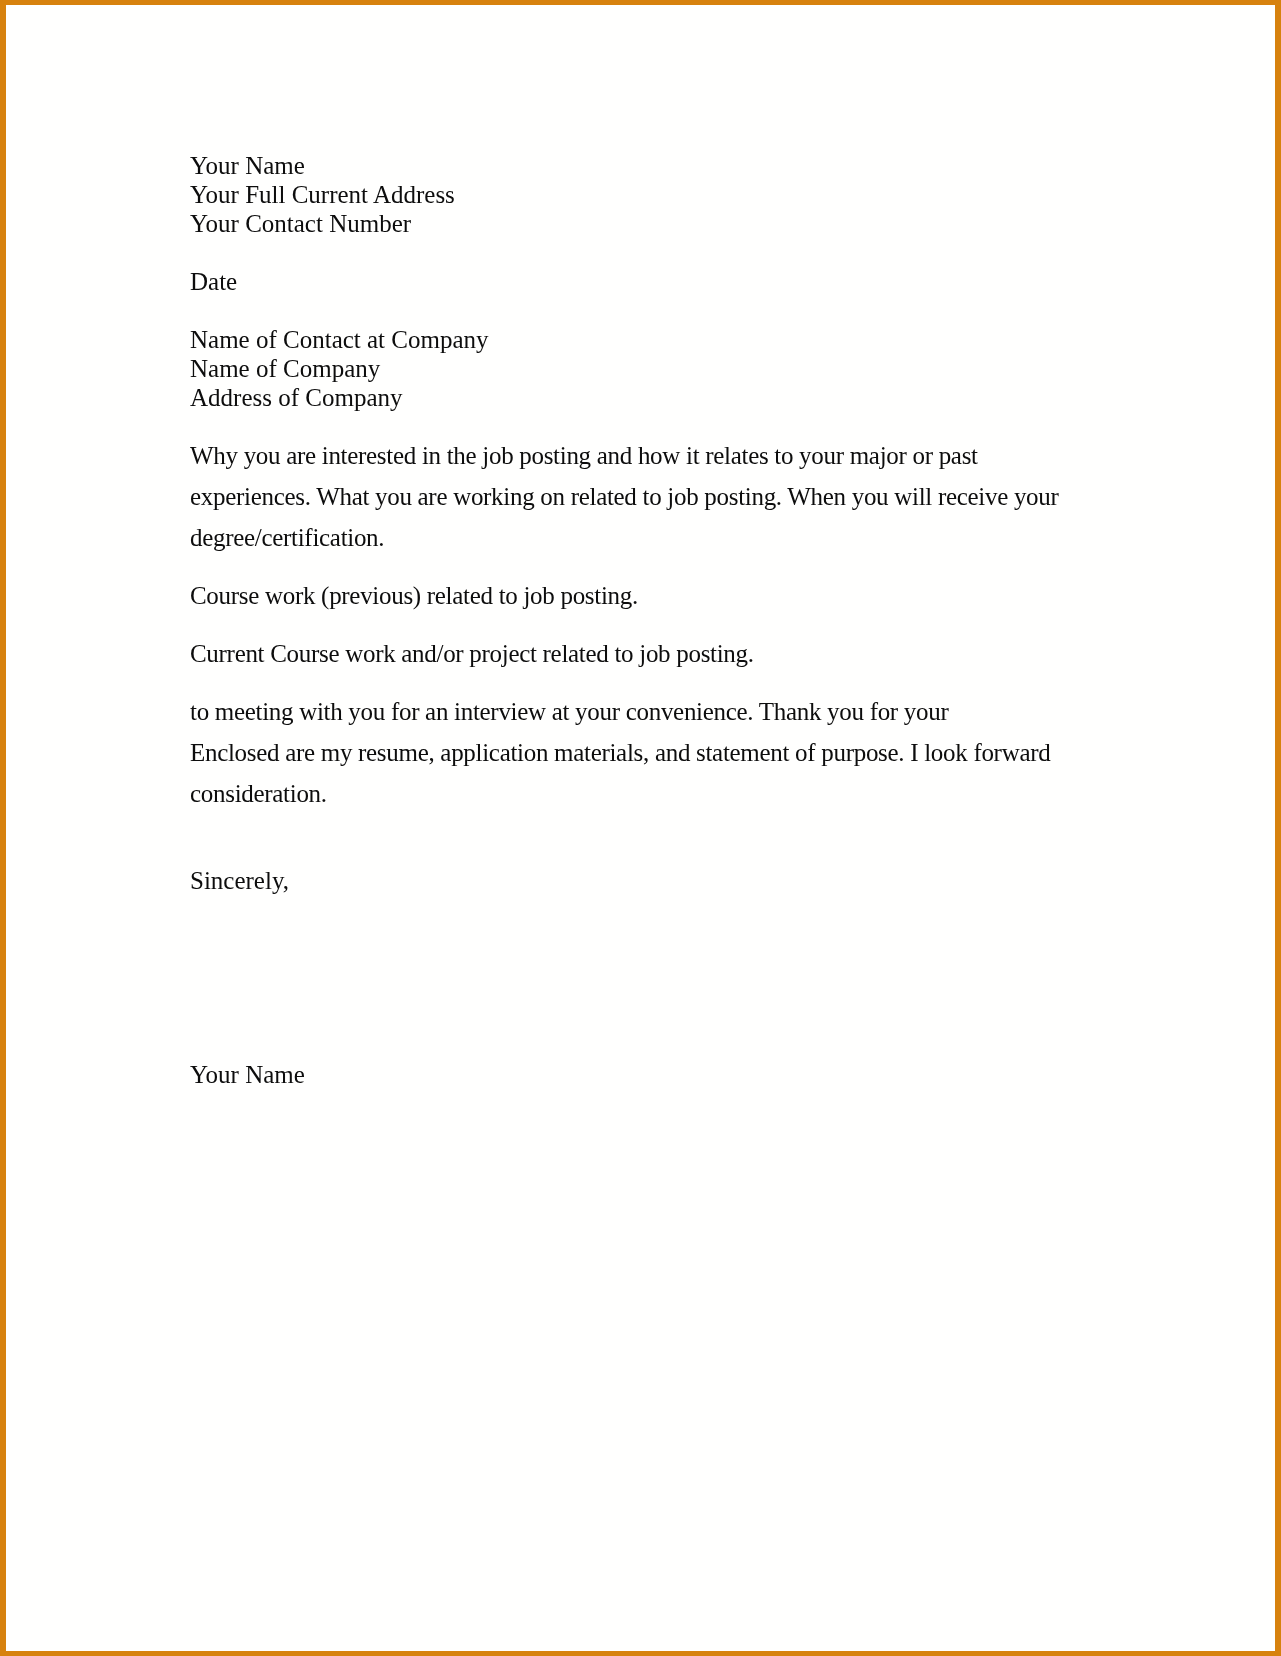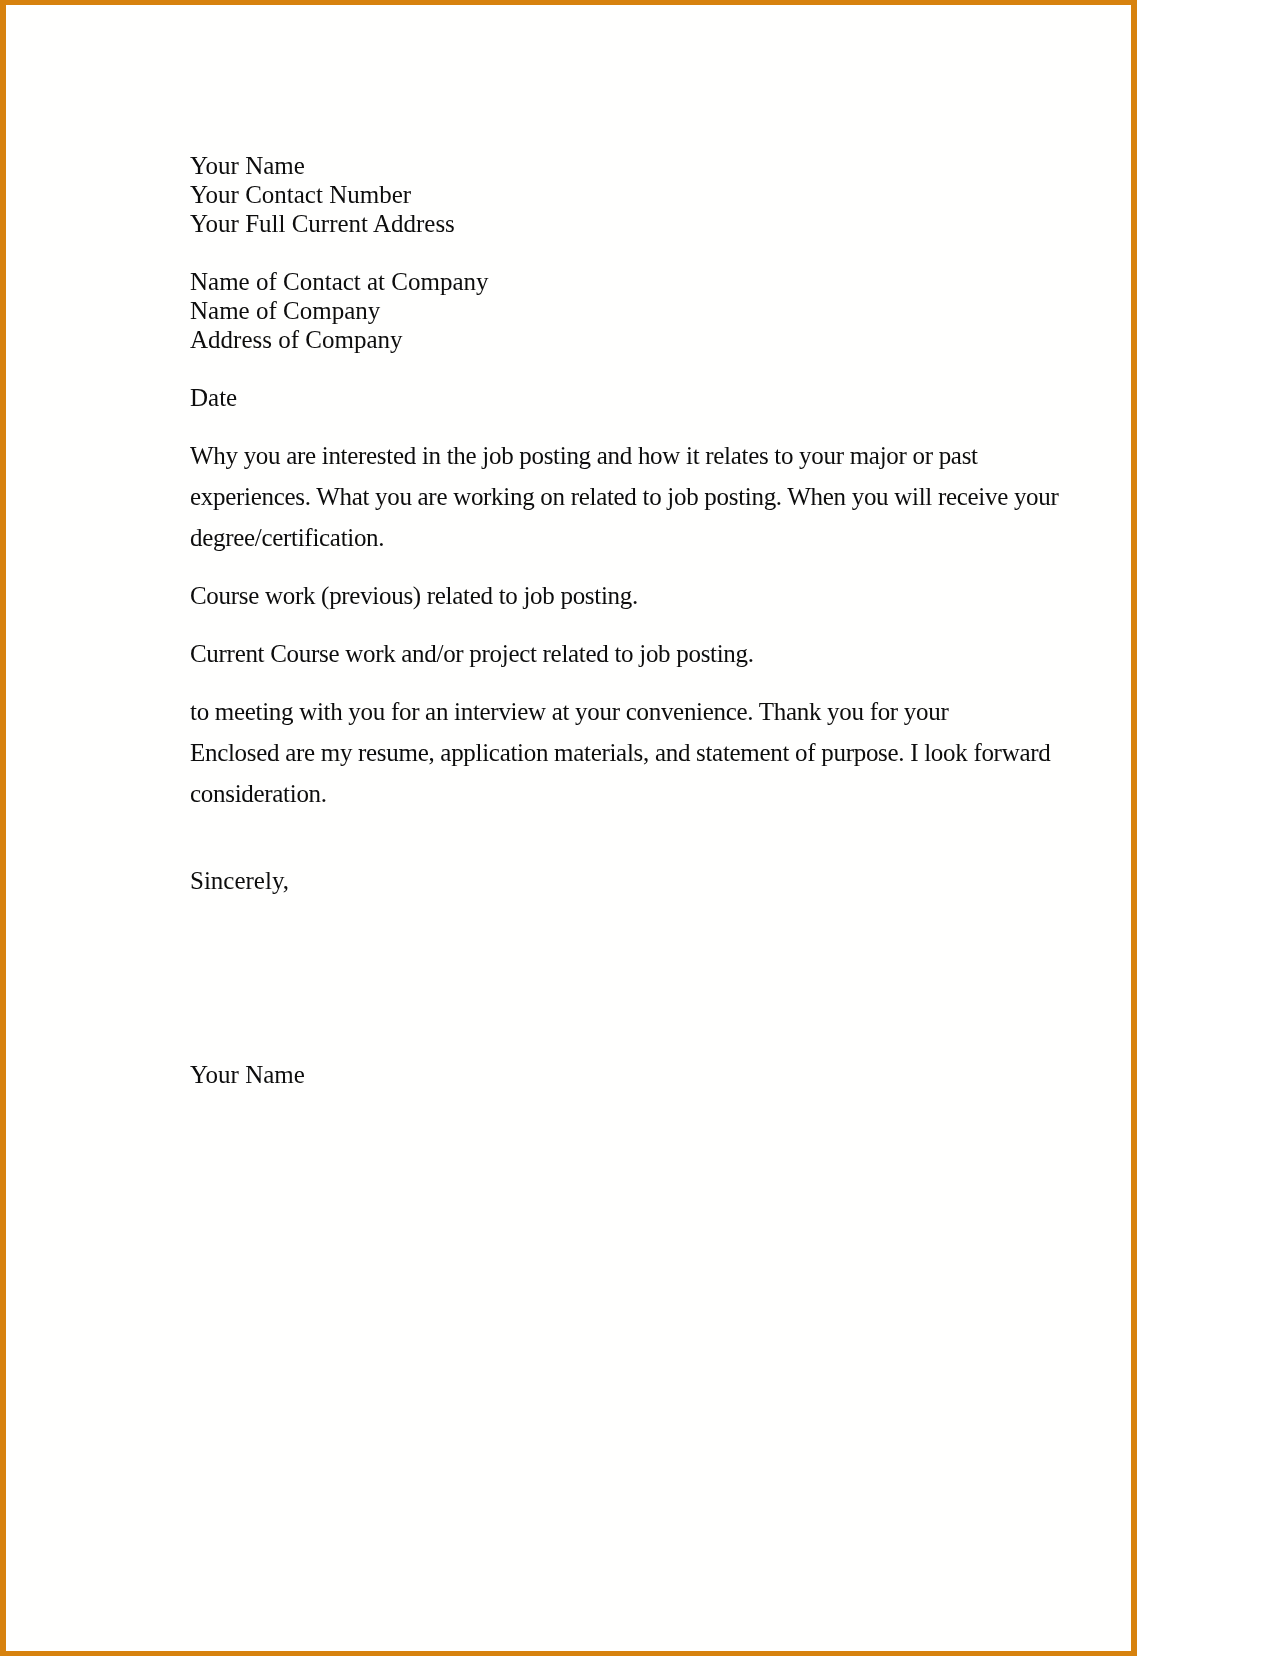--- a/index.html
+++ b/index.html
@@ -3,21 +3,21 @@
 <meta charset="utf-8">
 <style>
   html, body {
     margin: 0;
     padding: 0;
     background: #ffffff;
   }
   .page {
     position: relative;
     box-sizing: border-box;
-    width: 1137px;
+    width: 1281px;
     height: 1656px;
     background: #fffffe;
     border-style: solid;
     border-width: 5px 6px 5px 6px;
     
     border-color: #d7820e;
     overflow: hidden;
   }
   .letter {
     box-sizing: border-box;
@@ -45,31 +45,31 @@
   }
 </style>
 </head>
 <body>
 
 <div class="page" style="border-color: rgb(215, 130, 14); background: rgb(255, 255, 254);">
   <div class="letter" style="color: rgb(13, 13, 13);">
 
     <div class="block">
         <div class="line">Your Name</div>
+        <div class="line">Your Full Current Address</div>
         <div class="line">Your Contact Number</div>
-        <div class="line">Your Full Current Address</div>
       </div>
+
+    <div class="block">Date</div>
 
     <div class="block">
         <div class="line">Name of Contact at Company</div>
         <div class="line">Name of Company</div>
         <div class="line">Address of Company</div>
       </div>
-
-    <div class="block">Date</div>
 
 
     <div class="block paragraph">
         <div class="line">Why you are interested in the job posting and how it relates to your major or past</div>
         <div class="line">experiences. What you are working on related to job posting. When you will receive your</div>
         <div class="line">degree/certification.</div>
       </div>
 
     <div class="block paragraph">
         <div class="line">Course work (previous) related to job posting.</div>

